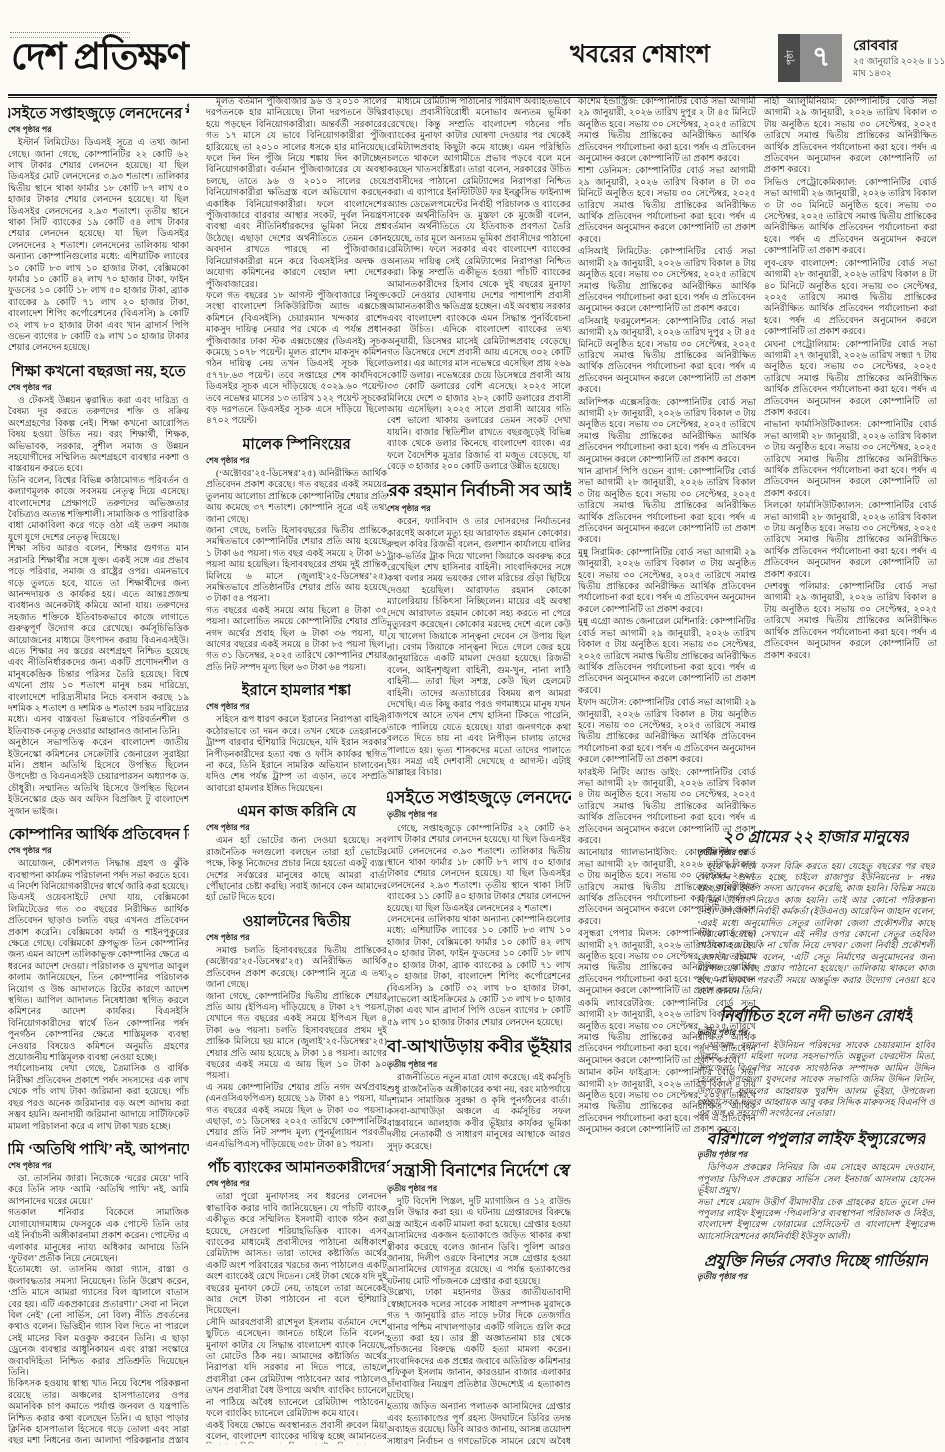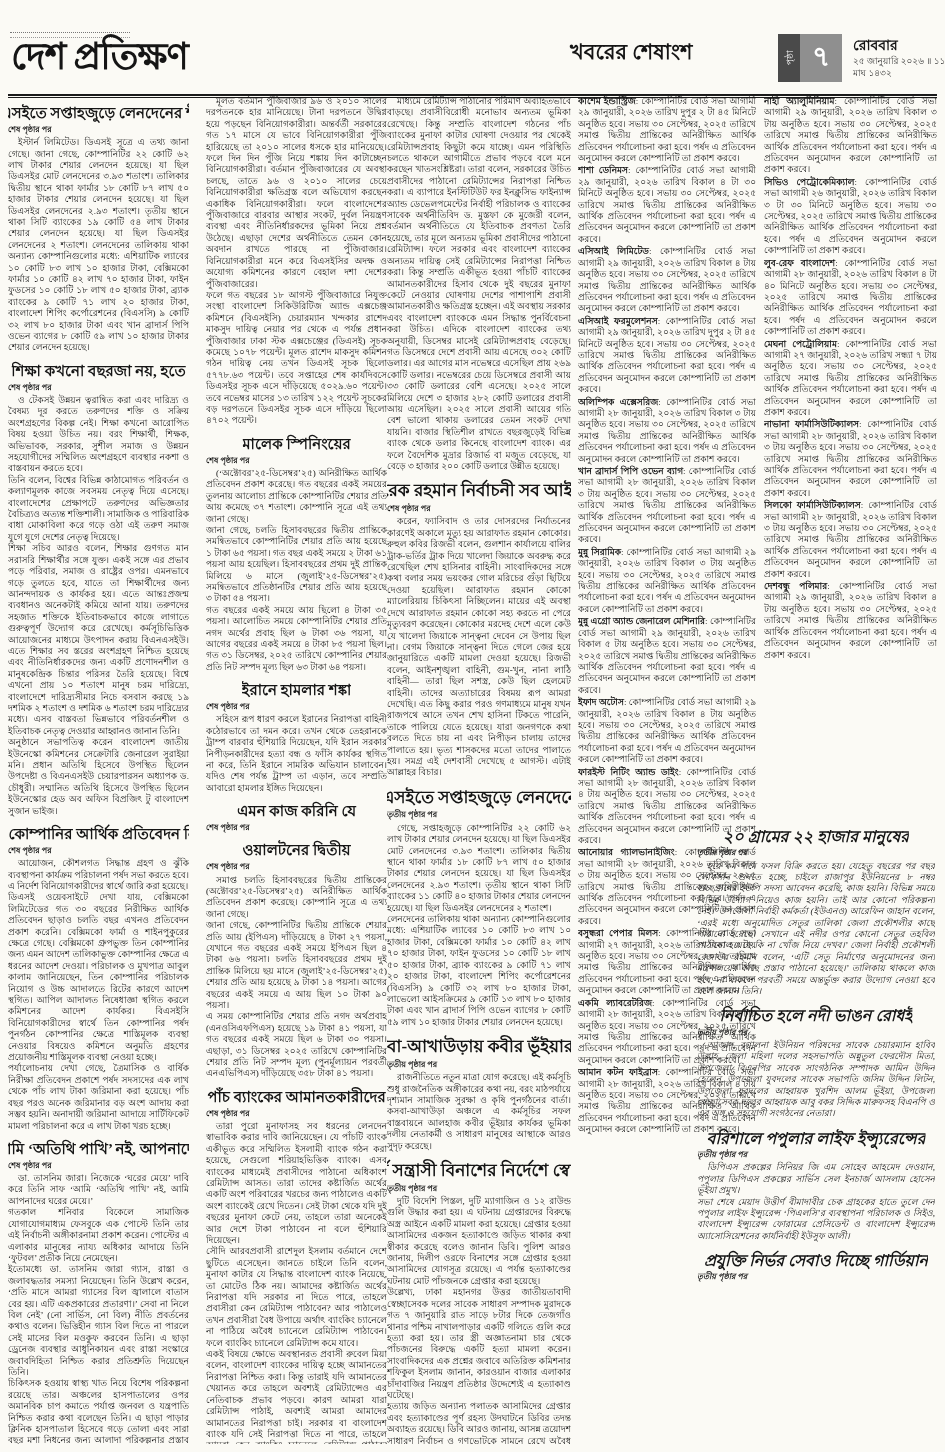--- a/index.html
+++ b/index.html
@@ -6,21 +6,21 @@
   body{
     width:945px;height:1452px;position:relative;overflow:hidden;
     background:#fbfaf5;color:#151515;
     font-family:"Liberation Serif","DejaVu Serif",serif;
   }
   
   #masthead{position:absolute;left:8px;top:30px;width:929px;height:62px;}
   #paper-name{position:absolute;left:3px;top:8px;font-size:37px;font-weight:900;letter-spacing:-1px;line-height:1;}
   #tagline-rule{position:absolute;left:2px;top:2px;width:120px;height:4px;
     border-top:1px dotted #777;border-bottom:1px dotted #999;}
-  #section-title{position:absolute;left:562px;top:12px;font-size:21px;font-weight:bold;line-height:1;}
+  #section-title{position:absolute;left:562px;top:12px;font-size:24px;font-weight:bold;line-height:1;}
   #pagebox{position:absolute;left:770px;top:4px;height:48px;display:flex;}
   #pagebox .dark{width:22px;height:48px;display:flex;align-items:center;justify-content:center;
     color:#fff;font-size:9px;writing-mode:vertical-rl;transform:rotate(180deg);}
   #pagebox .light{width:42px;height:48px;display:flex;align-items:center;justify-content:center;
     color:#fff;font-size:28px;font-weight:bold;}
   #dateblock{position:absolute;left:845px;top:8px;width:100px;}
   #day-name{font-size:14px;font-weight:bold;line-height:1.2;}
   #date-line{font-size:9px;line-height:1.4;color:#333;}
   #head-rule{position:absolute;left:8px;top:94px;width:929px;border-top:2px solid #1a1a1a;}
   #head-rule2{position:absolute;left:8px;top:97px;width:929px;border-top:1px solid #1a1a1a;}
@@ -31,21 +31,21 @@
       position:relative;left:50%;transform:translateX(-50%);
       width:max-content;max-width:calc(100% + 46px);
       font-size:15px;line-height:1.45;margin:7px 0 0 0;}
   .mid .hl{font-size:17px;}
   .brs .hl{font-size:16px;max-width:100%;}
   .sub{font-size:8px;font-weight:bold;text-align:left;line-height:1.3;margin:0 0 2px 0;}
   .bt{font-size:9px;line-height:11.4px;text-align:justify;text-justify:inter-word;
       white-space:pre-line;margin:0 0 2px 0;}
   .bt.first{text-indent:10px;}
   .entry{font-size:9px;line-height:11.4px;text-align:justify;margin:0 0 1px 0;}
-  .entry b{font-weight:bold;}
+  .entry b{font-weight:normal;}
 </style>
 </head>
 <body style="background: rgb(251, 250, 245);">
 
 <div id="masthead">
   <div id="tagline-rule"></div>
   <div id="paper-name">দেশ প্রতিক্ষণ</div>
   <div id="section-title">খবরের শেষাংশ</div>
   <div id="pagebox">
     <div class="dark" style="background: rgb(74, 74, 74);">পৃষ্ঠা</div>
@@ -91,20 +91,21 @@
       <div class="hl">মালেক স্পিনিংয়ের</div>
       <div class="sub">শেষ পৃষ্ঠার পর</div>
       <div class="bt first">(‘অক্টোবর’২৫-ডিসেম্বর’২৫) অনিরীক্ষিত আর্থিক প্রতিবেদন প্রকাশ করেছে। গত বছরের একই সময়ের তুলনায় আলোচ্য প্রান্তিকে কোম্পানিটির শেয়ার প্রতি আয় কমেছে ৩৭ শতাংশ। কোম্পানি সূত্রে এই তথ্য জানা গেছে।
 জানা গেছে, চলতি হিসাববছরের দ্বিতীয় প্রান্তিকে সমন্বিতভাবে কোম্পানিটির শেয়ার প্রতি আয় হয়েছে ১ টাকা ৬৫ পয়সা। গত বছর একই সময়ে ২ টাকা ৬১ পয়সা আয় হয়েছিল। হিসাববছরের প্রথম দুই প্রান্তিক মিলিয়ে ৬ মাসে (জুলাই’২৫-ডিসেম্বর’২৫) সমন্বিতভাবে প্রতিষ্ঠানটির শেয়ার প্রতি আয় হয়েছে ৩ টাকা ৫৪ পয়সা।
 গত বছরের একই সময়ে আয় ছিলো ৪ টাকা ৩৫ পয়সা। আলোচিত সময়ে কোম্পানিটির শেয়ার প্রতি নগদ অর্থের প্রবাহ ছিল ৬ টাকা ৩৬ পয়সা, যা আগের বছরের একই সময়ে ৪ টাকা ৮৫ পয়সা ছিল। গত ৩১ ডিসেম্বর, ২০২৫ তারিখে কোম্পানির শেয়ার প্রতি নিট সম্পদ মূল্য ছিল ৬৩ টাকা ৬৪ পয়সা।</div>
       <div class="hl">ইরানে হামলার শঙ্কা</div>
       <div class="sub">শেষ পৃষ্ঠার পর</div>
       <div class="bt first">সহিংস রূপ ধারণ করলে ইরানের নিরাপত্তা বাহিনী কঠোরভাবে তা দমন করে। তখন থেকে তেহরানকে ট্রাম্প বারবার হুঁশিয়ারি দিয়েছেন, যদি ইরান সরকার নিপীড়নকারীদের হত্যা বন্ধ ও ফাঁসি কার্যকর স্থগিত না করে, তিনি ইরানে সামরিক অভিযান চালাবেন। যদিও শেষ পর্যন্ত ট্রাম্প তা এড়ান, তবে সম্প্রতি আবারো হামলার ইঙ্গিত দিয়েছেন।</div>
       <div class="hl">এমন কাজ করিনি যে</div>
       <div class="sub">শেষ পৃষ্ঠার পর</div>
+      <div class="bt first">এমন হ্যাঁ ভোটের জন্য দেওয়া হয়েছে। সব রাজনৈতিক দলগুলো বলছেন তারা হ্যাঁ ভোটের পক্ষে, কিন্তু নিজেদের প্রচার নিয়ে হয়তো একটু ব্যস্ত। দেশের সর্বস্তরের মানুষের কাছে আমরা বার্তা পৌঁছানোর চেষ্টা করছি। সবাই জানবে কেন আমাদের হ্যাঁ ভোট দিতে হবে।</div>
       <div class="hl">ওয়ালটনের দ্বিতীয়</div>
       <div class="sub">শেষ পৃষ্ঠার পর</div>
       <div class="bt first">সমাপ্ত চলতি হিসাববছরের দ্বিতীয় প্রান্তিকের (অক্টোবর’২৫-ডিসেম্বর’২৫) অনিরীক্ষিত আর্থিক প্রতিবেদন প্রকাশ করেছে। কোম্পানি সূত্রে এ তথ্য জানা গেছে।
 জানা গেছে, কোম্পানিটির দ্বিতীয় প্রান্তিকে শেয়ার প্রতি আয় (ইপিএস) দাঁড়িয়েছে ৪ টাকা ২৭ পয়সা, যেখানে গত বছরের একই সময়ে ইপিএস ছিল ৪ টাকা ৬৬ পয়সা। চলতি হিসাববছরের প্রথম দুই প্রান্তিক মিলিয়ে ছয় মাসে (জুলাই’২৫-ডিসেম্বর’২৫) শেয়ার প্রতি আয় হয়েছে ৯ টাকা ১৪ পয়সা। আগের বছরের একই সময়ে এ আয় ছিল ১০ টাকা ৯০ পয়সা।
 এ সময় কোম্পানিটির শেয়ার প্রতি নগদ অর্থপ্রবাহ (এনওসিএফপিএস) হয়েছে ১৯ টাকা ৪১ পয়সা, যা গত বছরের একই সময়ে ছিল ৬ টাকা ৩০ পয়সা। এছাড়া, ৩১ ডিসেম্বর ২০২৫ তারিখে কোম্পানিটির শেয়ার প্রতি নিট সম্পদ মূল্য (পুনর্মূল্যায়ন পরবর্তী এনএভিপিএস) দাঁড়িয়েছে ৩৫৮ টাকা ৪১ পয়সা।</div>
       <div class="hl">পাঁচ ব্যাংকের আমানতকারীদের</div>
       <div class="sub">শেষ পৃষ্ঠার পর</div>
       <div class="bt first">তারা পুরো মুনাফাসহ সব ধরনের লেনদেন স্বাভাবিক করার দাবি জানিয়েছেন। যে পাঁচটি ব্যাংক একীভূত করে সম্মিলিত ইসলামী ব্যাংক গঠন করা হয়েছে, সেগুলো শরিয়াহভিত্তিক ব্যাংক। এসব ব্যাংকের মাধ্যমেই প্রবাসীদের পাঠানো অধিকাংশ রেমিট্যান্স আসত। তারা তাদের কষ্টার্জিত অর্থের একটি অংশ পরিবারের খরচের জন্য পাঠালেও একটি অংশ ব্যাংকেই রেখে দিতেন। সেই টাকা থেকে যদি দুই বছরের মুনাফা কেটে নেয়, তাহলে তারা অনেকেই আর দেশে টাকা পাঠাবেন না বলে হুঁশিয়ারি দিয়েছেন।
 সৌদি আরবপ্রবাসী রাশেদুল ইসলাম বর্তমানে দেশে ছুটিতে এসেছেন। জানতে চাইলে তিনি বলেন, মুনাফা কাটার যে সিদ্ধান্ত বাংলাদেশ ব্যাংক নিয়েছে, তা মোটেও ঠিক নয়। আমাদের কষ্টার্জিত অর্থের নিরাপত্তা যদি সরকার না দিতে পারে, তাহলে প্রবাসীরা কেন রেমিট্যান্স পাঠাবেন? আর পাঠালেও তখন প্রবাসীরা বৈধ উপায়ে অর্থাৎ ব্যাংকিং চ্যানেলে না পাঠিয়ে অবৈধ চ্যানেলে রেমিট্যান্স পাঠাবেন। ফলে ব্যাংকিং চ্যানেলে রেমিট্যান্স কমে যাবে।
 একই বিষয়ে ক্ষোভে অবস্থানরত প্রবাসী রুবেল মিয়া বলেন, বাংলাদেশ ব্যাংকের দায়িত্ব হচ্ছে আমানতের নিরাপত্তা নিশ্চিত করা। কিন্তু তারাই যদি আমানতের খেয়ানত করে তাহলে অবশ্যই রেমিট্যান্সেও এর নেতিবাচক প্রভাব পড়বে। কারণ আমরা যারা রেমিট্যান্স পাঠাই, অবশ্যই আমরা আমাদের আমানতের নিরাপত্তা চাই। সরকার বা বাংলাদেশ ব্যাংক যদি সেই নিরাপত্তা দিতে না পারে, তাহলে আমরা কেন ব্যাংকিং চ্যানেলে রেমিট্যান্স পাঠাব? এদিকে গত বছরের কয়েকমাস অবকাঠামোর...</div>

